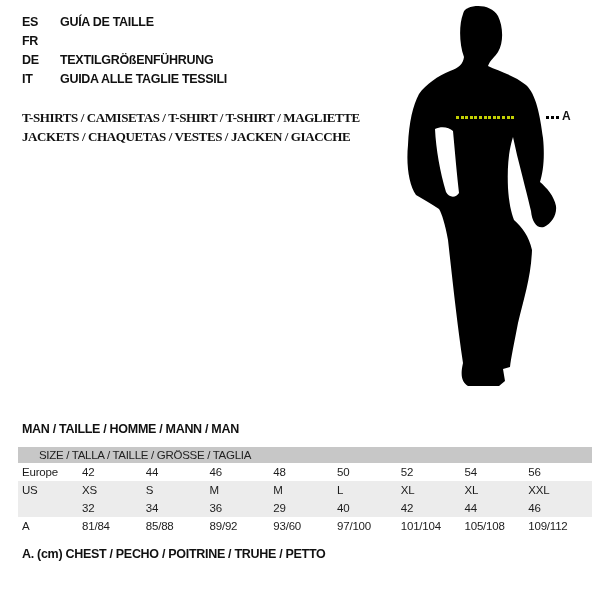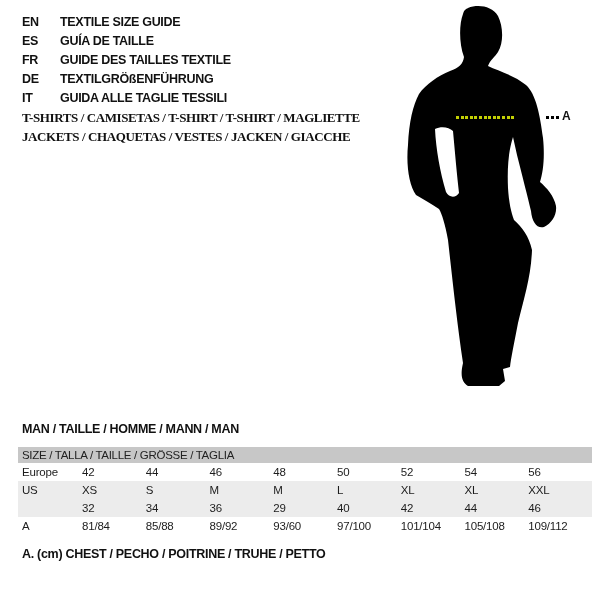--- a/index.html
+++ b/index.html
@@ -39,49 +39,44 @@
   .measure-letter{
     position:absolute;left:562px;top:109px;
     font-size:12px;font-weight:bold;letter-spacing:-0.2px;
   }
   
   .section-label{position:absolute;left:22px;top:422px;font-size:12.5px;font-weight:bold;letter-spacing:-0.3px;}
   
   .size-table{position:absolute;left:18px;top:447px;width:574px;}
   .table-header{
     height:16px;background:var(--header-bg);
-    font-size:11.5px;line-height:16px;padding-left:4px;
+    font-size:11.5px;line-height:16px;padding-left:21px;
     color:#222;letter-spacing:-0.3px;font-weight:normal;
   }
   .table-grid{display:grid;grid-template-columns:64px repeat(8,1fr);}
   .t-row{display:contents;}
   .t-cell{
     height:18px;font-size:11.5px;line-height:18px;text-align:left;
     letter-spacing:-0.2px;color:#1c1c1c;
   }
   .t-label{text-align:left;padding-left:4px;}
   .row-stripe .t-cell{background:var(--stripe-bg);}
   
   .footnote{position:absolute;left:22px;top:547px;font-size:12.5px;font-weight:bold;letter-spacing:-0.3px;}
 </style>
 </head>
 <body>
 
 <div class="lang-list">
   <div class="lang-row">
-    <span class="lang-code">EN</span>
-    <span class="lang-label">TEXTILE SIZE GUIDE</span>
-  </div>
-  <div class="lang-row">
     <span class="lang-code">ES</span>
     <span class="lang-label">GUÍA DE TAILLE</span>
   </div>
   <div class="lang-row">
     <span class="lang-code">FR</span>
-    <span class="lang-label">GUIDE DES TAILLES TEXTILE</span>
   </div>
   <div class="lang-row">
     <span class="lang-code">DE</span>
     <span class="lang-label">TEXTILGRÖßENFÜHRUNG</span>
   </div>
   <div class="lang-row">
     <span class="lang-code">IT</span>
     <span class="lang-label">GUIDA ALLE TAGLIE TESSILI</span>
   </div>
 </div>

